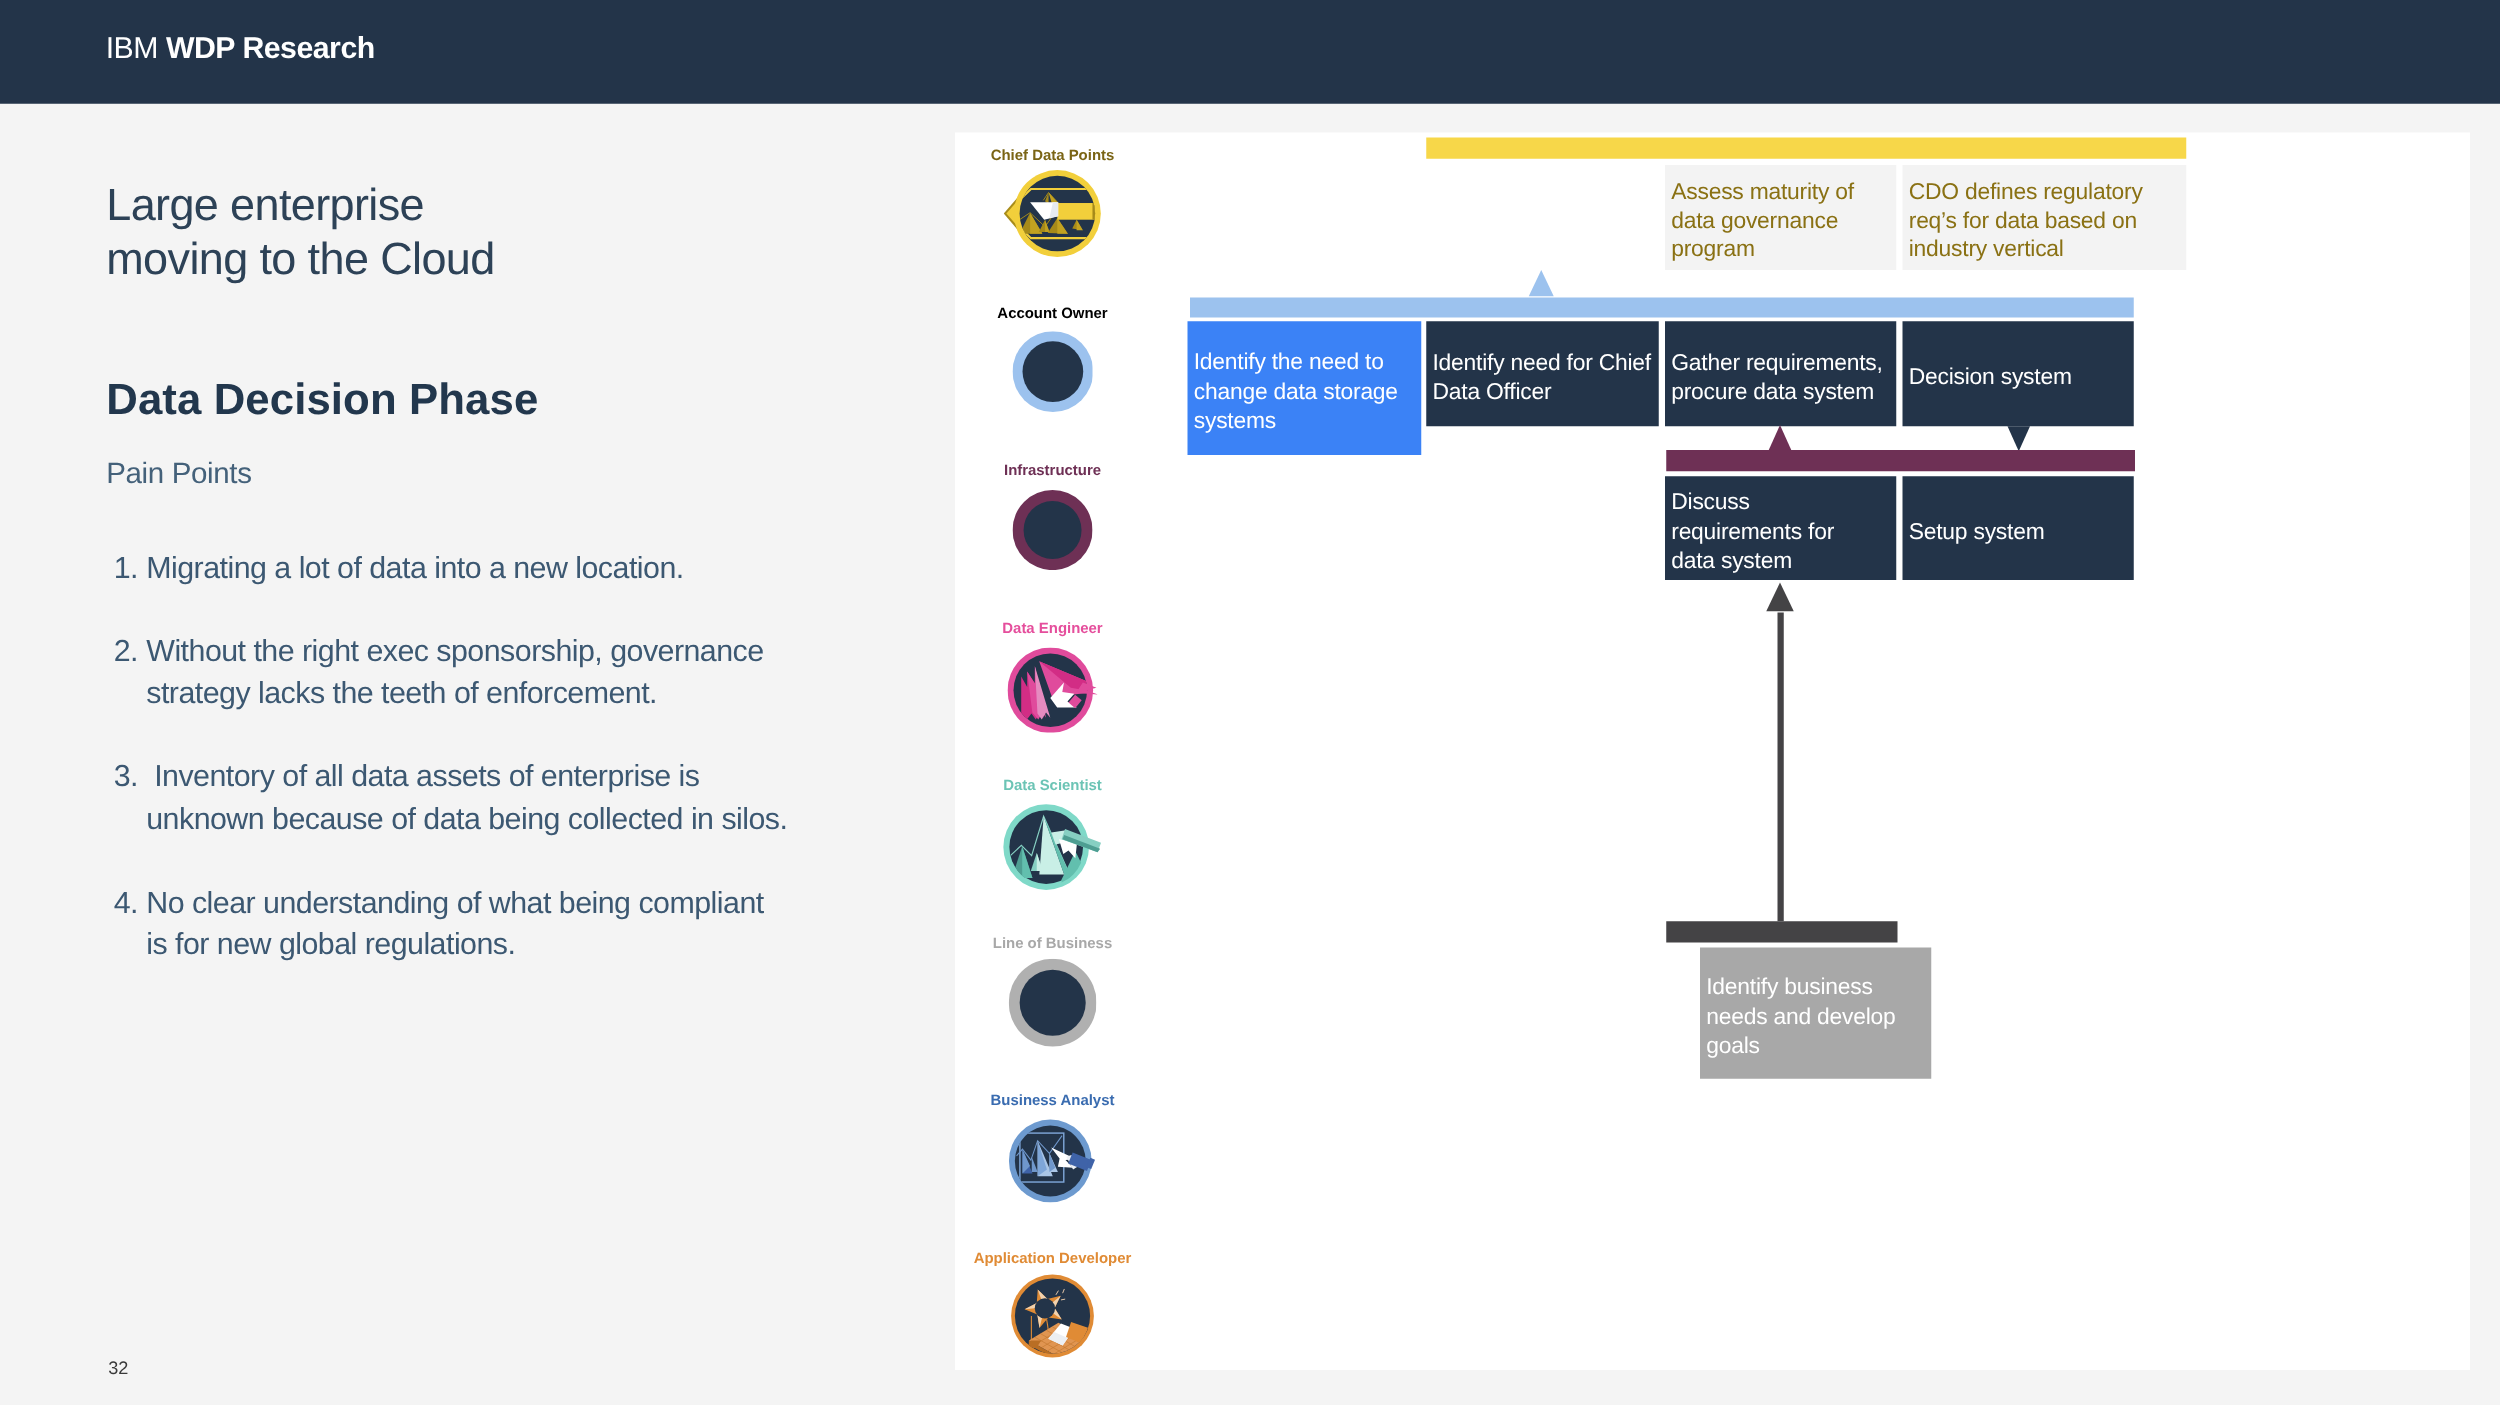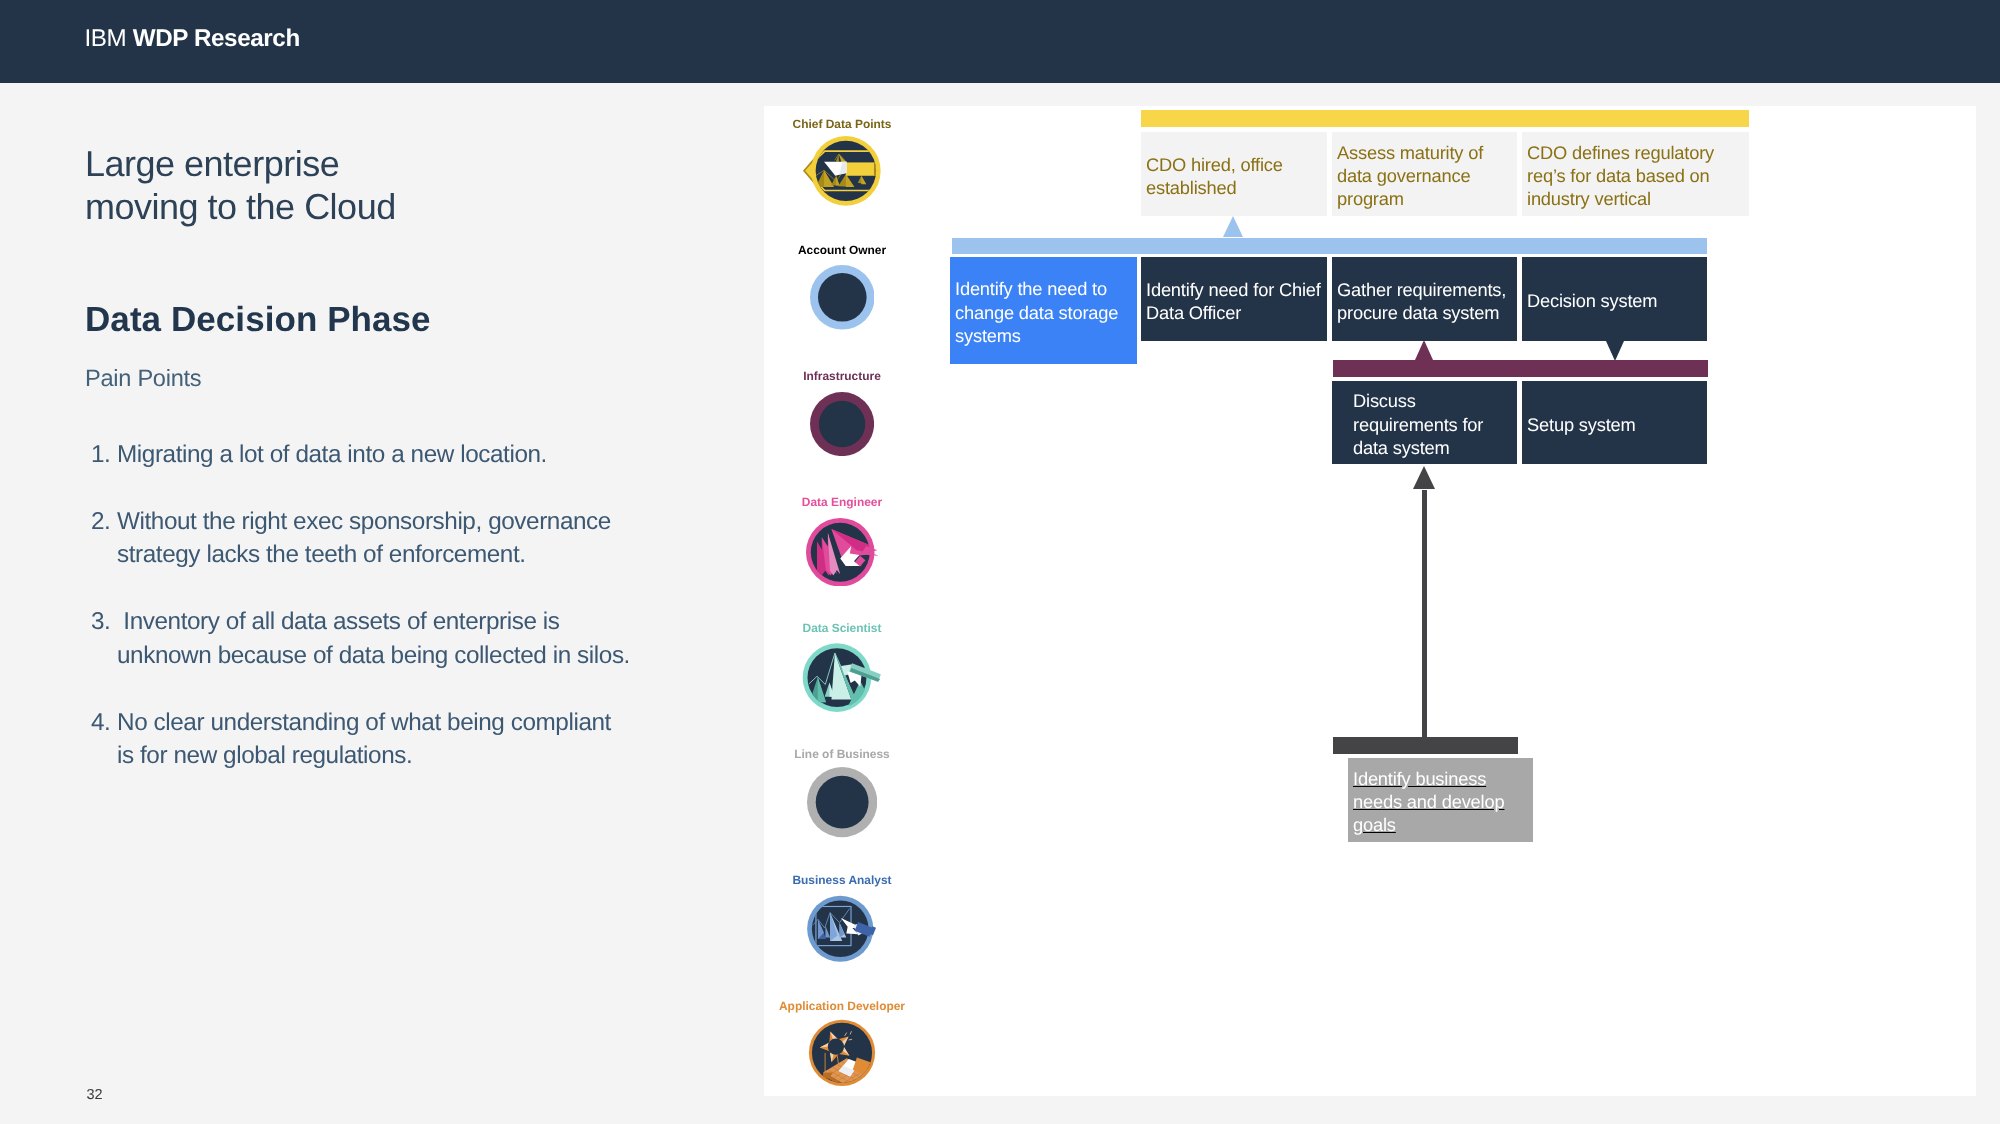--- a/index.html
+++ b/index.html
@@ -255,26 +255,20 @@
                   <path d="M54 25 L57 20 M62 23 L64 18 M60 31 L65 30" stroke="#f2d2ae" stroke-width="1.1" fill="none"></path>
                 </g>
               </g>
             </svg>
           </div>
         </div>
       </div>
     <div class="lanes">
 
       <div class="bar" style="left:377px;top:4px;width:608px;height:17px;background:#f7d749;"></div>
-      <div class="stepbox" style="left:377px;top:26px;width:186px;height:84px;background:#f3f3f3;">
-        <span style="color:#8a7114;">
-            <span class="ln">CDO hired, office</span>
-            <span class="ln">established</span>
-          </span>
-      </div>
       <div class="stepbox" style="left:568px;top:26px;width:185px;height:84px;background:#f3f3f3;">
         <span style="color:#8a7114;">
             <span class="ln">Assess maturity of</span>
             <span class="ln">data governance</span>
             <span class="ln">program</span>
           </span>
       </div>
       <div class="stepbox" style="left:758px;top:26px;width:227px;height:84px;background:#f3f3f3;">
         <span style="color:#8a7114;">
             <span class="ln">CDO defines regulatory</span>
@@ -308,38 +302,38 @@
       <div class="stepbox" style="left:758px;top:151px;width:185px;height:84px;background:#233449;">
         <span style="color:#fff;">
             <span class="ln">Decision system</span>
           </span>
       </div>
 
       <div class="tri" style="left:651.1px;top:233.6px;border-left:9.4px solid transparent;border-right:9.4px solid transparent;border-bottom:20.6px solid #6e3055;"></div>
       <div class="tri" style="left:841.7px;top:234.8px;border-left:9.3px solid transparent;border-right:9.3px solid transparent;border-top:20px solid #233449;"></div>
 
       <div class="bar" style="left:569px;top:254px;width:375px;height:16.5px;background:#6e3055;"></div>
-      <div class="stepbox" style="left:568px;top:275px;width:185px;height:83px;background:#233449;padding-left:16px;">
+      <div class="stepbox" style="left:568px;top:275px;width:185px;height:83px;background:#233449;">
         <span style="color:#fff;">
             <span class="ln">Discuss</span>
             <span class="ln">requirements for</span>
             <span class="ln">data system</span>
           </span>
       </div>
       <div class="stepbox" style="left:758px;top:275px;width:185px;height:83px;background:#233449;">
         <span style="color:#fff;text-align:left;width:100%;">
             <span class="ln">Setup system</span>
           </span>
       </div>
 
       <div class="arrowline" style="left:658.45px;top:383.8px;width:4.6px;height:247.3px;background:#444345;"></div>
       <div class="tri" style="left:649.2px;top:360.1px;border-left:11.5px solid transparent;border-right:11.5px solid transparent;border-bottom:23.8px solid #444345;"></div>
 
       <div class="bar" style="left:569px;top:631px;width:185px;height:16.5px;background:#444345;"></div>
-      <div class="stepbox" style="left:584px;top:652px;width:185px;height:84px;background:#a8a8a8;text-decoration:underline;">
+      <div class="stepbox" style="left:596px;top:652px;width:185px;height:105px;background:#a8a8a8;">
         <span style="color:#fff;">
             <span class="ln">Identify business</span>
             <span class="ln">needs and develop</span>
             <span class="ln">goals</span>
           </span>
       </div>
 
     </div>
   </div>
 

